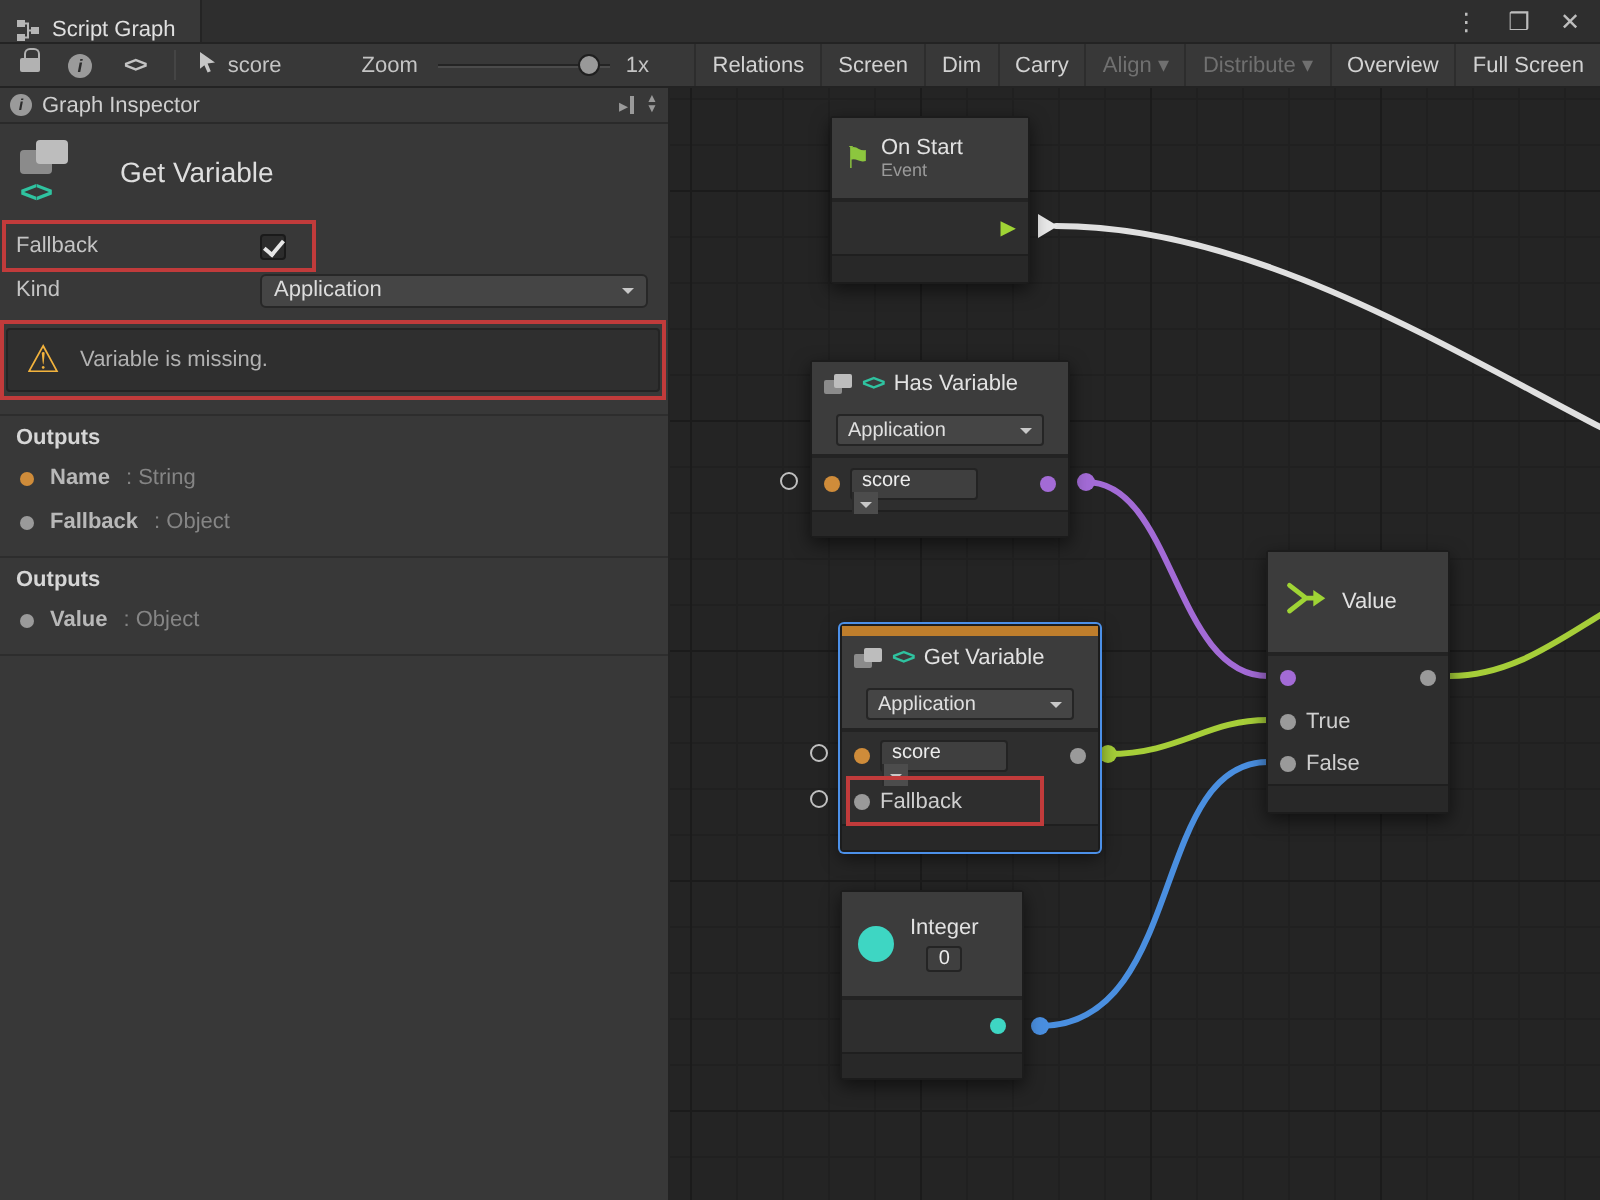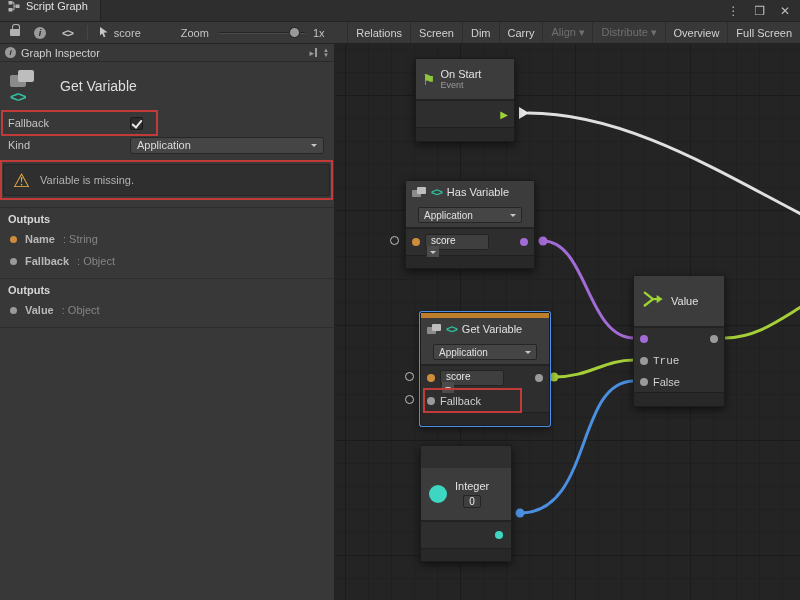--- a/index.html
+++ b/index.html
@@ -2,21 +2,21 @@
 <html><head>
 <meta charset="utf-8">
 <style>
   * { margin:0; padding:0; box-sizing:border-box; }
   html,body { width:800px; height:600px; background:#383838; overflow:hidden; }
   body { font-family:"Liberation Sans", sans-serif; font-size:11px; color:#c8c8c8; -webkit-user-select:none; user-select:none; }
   .app { position:relative; width:800px; height:600px; background:#383838; }
 
   
   .titlebar { position:absolute; left:0; top:0; width:800px; height:22px; background:#2e2e2e; border-bottom:1px solid #232323; display:flex; align-items:stretch; }
-  .tab { display:flex; align-items:flex-start; gap:6px; padding:0 12px 0 8px; background:#383838; border-right:1px solid #242424; color:#e0e0e0; }
+  .tab { display:flex; align-items:flex-end; gap:6px; padding:0 12px 0 8px; background:#383838; border-right:1px solid #242424; color:#e0e0e0; }
   .tab svg { display:block; }
   .win-controls { margin-left:auto; display:flex; align-items:center; gap:15px; padding-right:10px; color:#bdbdbd; font-size:12px; }
   .win-controls span { cursor:default; }
 
   
   .toolbar { position:absolute; left:0; top:22px; width:800px; height:22px; background:#383838; border-bottom:1px solid #232323; display:flex; align-items:center; }
   .lock { width:10px; height:7px; background:#b2b2b2; border-radius:1px; position:relative; margin-left:10px; }
   .lock:before { content:""; position:absolute; top:-5px; left:2px; width:6px; height:6px; border:1.5px solid #b2b2b2; border-bottom:none; border-radius:3px 3px 0 0; }
   .ci { width:12px; height:12px; border-radius:50%; background:#9a9a9a; color:#2c2c2c; font-size:9px; font-weight:bold; font-style:italic; display:flex; align-items:center; justify-content:center; }
   .tb-info { margin-left:14px; }
@@ -338,31 +338,31 @@
         </span>
         <span class="n-title">Value</span>
       </div>
       <div class="n-sep"></div>
       <div class="n-body-row" style="height:22px;">
         <span class="dot purple"></span>
         <span class="dot gray" style="margin-left:auto;"></span>
       </div>
       <div class="n-body-row" style="height:21px;">
         <span class="dot gray"></span>
-        <span style="color:#cfcfcf;font-family:Liberation Mono, monospace;">True</span>
+        <span style="color:#cfcfcf;">True</span>
       </div>
       <div class="n-body-row" style="height:21px;">
         <span class="dot gray"></span>
         <span style="color:#cfcfcf;">False</span>
       </div>
       <div class="n-footer" style="height:14px;"></div>
     </div>
 
     <div class="node" style="left:85px; top:401px; width:92px;">
-      <div class="n-header" style="height:52px; gap:8px; padding:0 8px;margin-top:22px;">
+      <div class="n-header" style="height:52px; gap:8px; padding:0 8px;">
         <span class="teal-circle"></span>
         <span style="display:flex; flex-direction:column; align-items:center;">
           <span class="n-title">Integer</span>
           <span class="int-field">0</span>
         </span>
       </div>
       <div class="n-sep"></div>
       <div class="n-body-row" style="height:26px; justify-content:flex-end; padding-right:8px;">
         <span class="dot teal"></span>
       </div>

